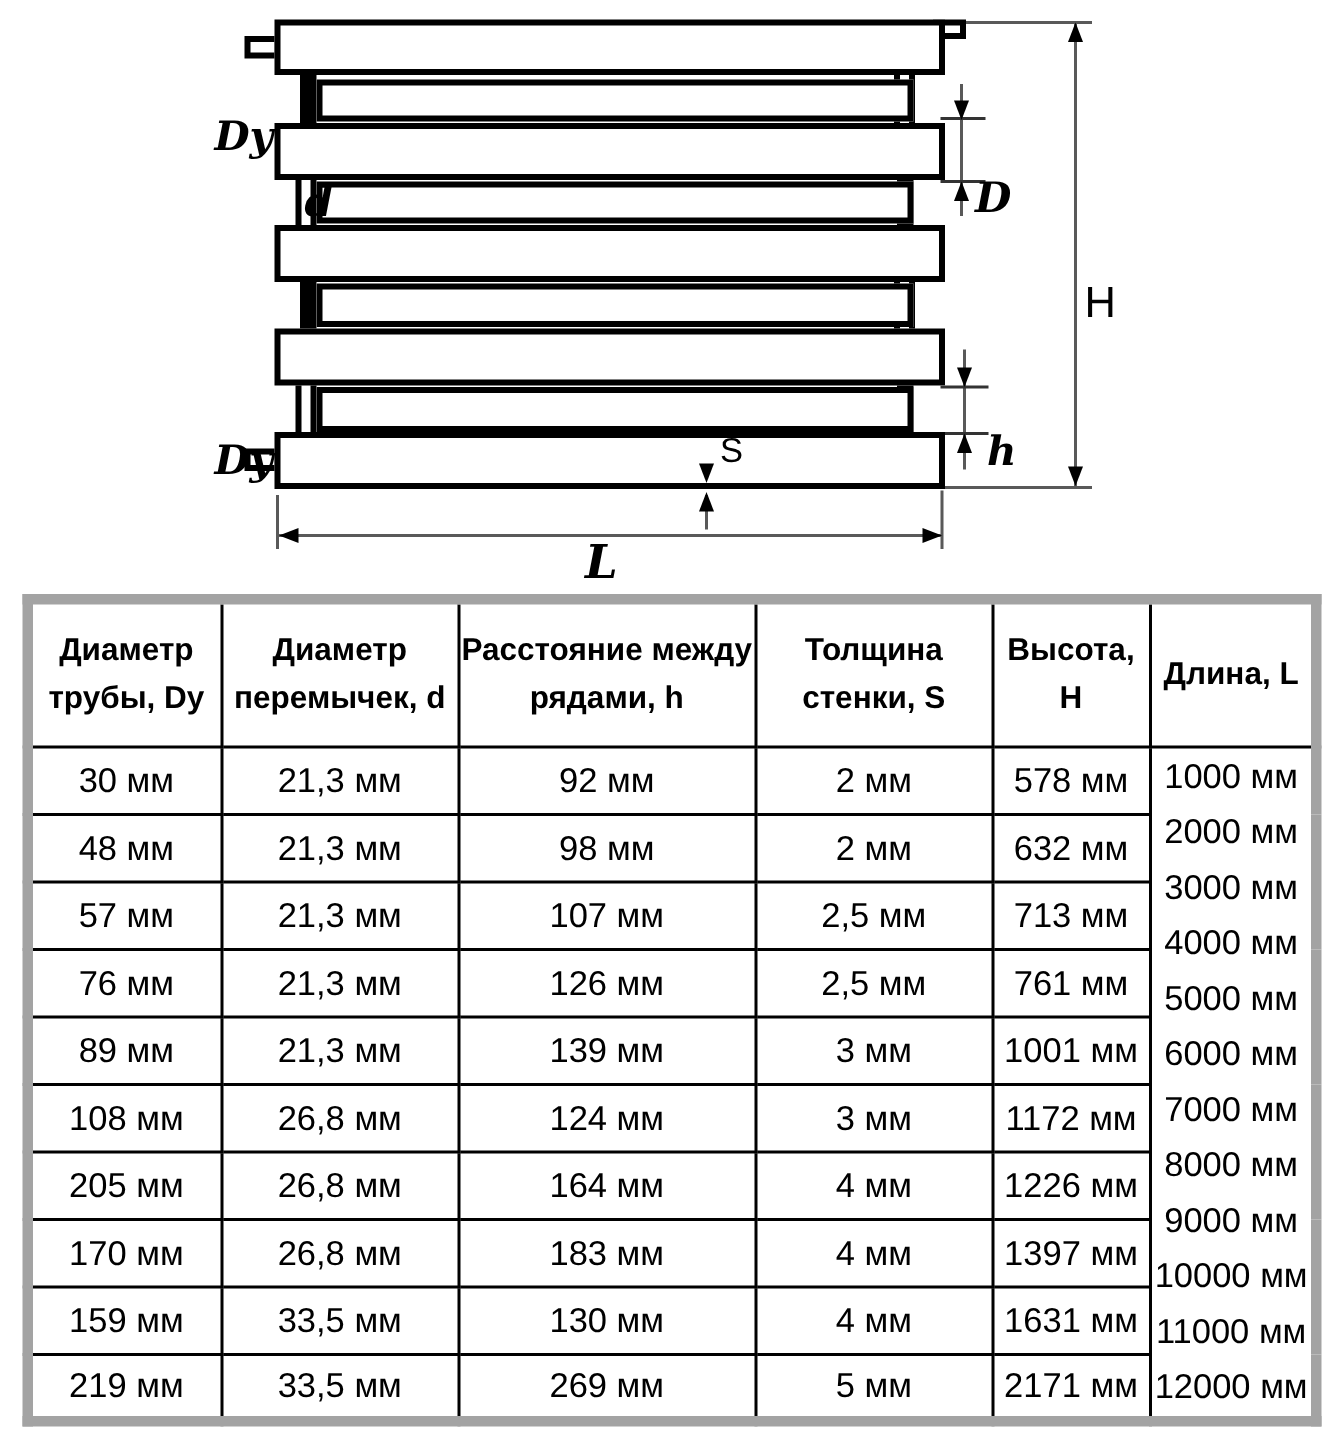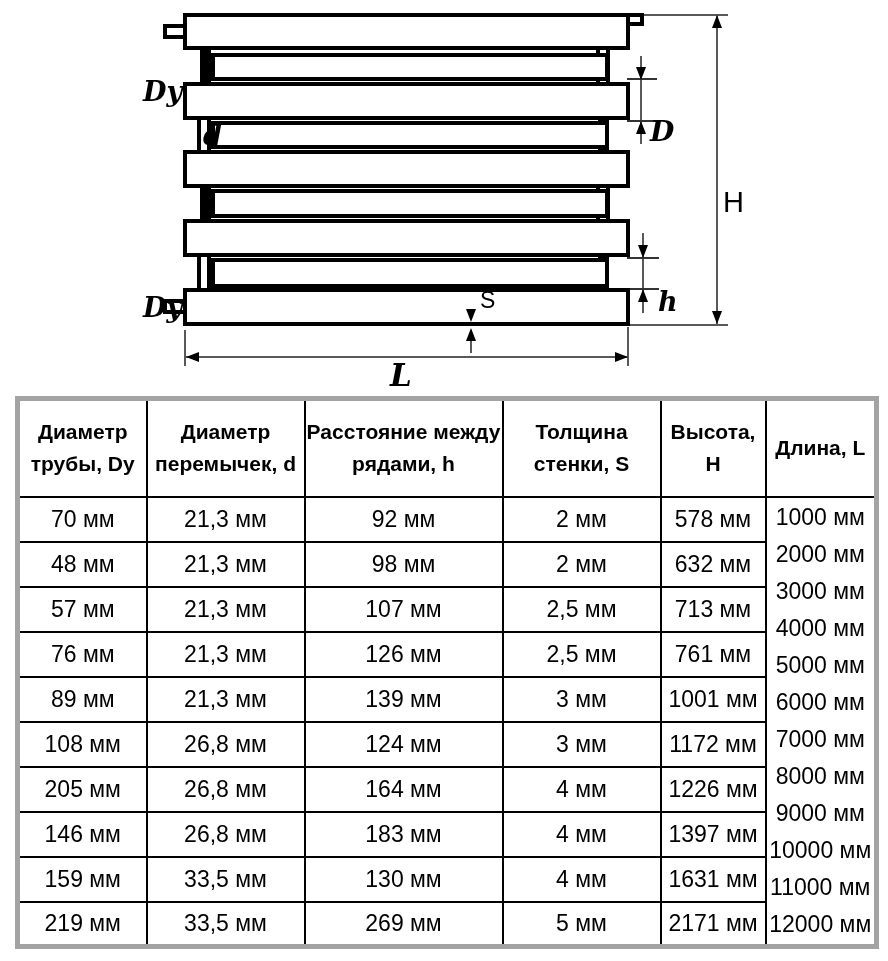--- a/index.html
+++ b/index.html
@@ -17,21 +17,21 @@
   .tick{position:absolute;height:2px;background:#333;z-index:0;}
   .arr{position:absolute;width:0;height:0;z-index:3;}
   .arr-down{border-left:5px solid transparent;border-right:5px solid transparent;border-top:13px solid #000;}
   .arr-up{border-left:5px solid transparent;border-right:5px solid transparent;border-bottom:13px solid #000;}
   .arr-left{border-top:5px solid transparent;border-bottom:5px solid transparent;border-right:13px solid #000;}
   .arr-right{border-top:5px solid transparent;border-bottom:5px solid transparent;border-left:13px solid #000;}
   .dlabel{position:absolute;font-family:"DejaVu Serif","Liberation Serif",serif;font-style:italic;font-weight:bold;z-index:3;line-height:1;margin-top:34px;}
   .slabel{position:absolute;font-family:"Liberation Sans",sans-serif;z-index:3;line-height:1;}
 
   
-  #specs{position:absolute;left:15px;top:396px;border-collapse:collapse;table-layout:fixed;border:5px solid #a3a3a3;}
+  #specs{position:absolute;left:15px;top:396px;border-collapse:collapse;table-layout:fixed;border:7px solid #a3a3a3;}
   #specs th,#specs td{border:2px solid #000;text-align:center;vertical-align:middle;padding:0;}
   #specs th{font-size:21px;font-weight:bold;line-height:32px;white-space:pre-line;}
   #specs td{font-size:23px;font-weight:normal;}
   #specs tr.data-row{height:45px;}
   #specs tr.head-row{height:98px;}
   td.len-cell{white-space:pre-line;line-height:37px;font-size:23px;}
 </style>
 </head>
 <body>
 
@@ -117,21 +117,21 @@
       <th>Расстояние между
 рядами, h</th>
       <th>Толщина
 стенки, S</th>
       <th>Высота, H</th>
       <th>Длина, L</th>
     </tr>
   </thead>
   <tbody>
     <tr class="data-row">
-      <td>70 мм</td>
+      <td>30 мм</td>
       <td>21,3 мм</td>
       <td>92 мм</td>
       <td>2 мм</td>
       <td>578 мм</td>
       <td class="len-cell" rowspan="10">1000 мм
 2000 мм
 3000 мм
 4000 мм
 5000 мм
 6000 мм
@@ -178,21 +178,21 @@
       <td>1172 мм</td>
     </tr>
     <tr class="data-row">
       <td>205 мм</td>
       <td>26,8 мм</td>
       <td>164 мм</td>
       <td>4 мм</td>
       <td>1226 мм</td>
     </tr>
     <tr class="data-row">
-      <td>146 мм</td>
+      <td>170 мм</td>
       <td>26,8 мм</td>
       <td>183 мм</td>
       <td>4 мм</td>
       <td>1397 мм</td>
     </tr>
     <tr class="data-row">
       <td>159 мм</td>
       <td>33,5 мм</td>
       <td>130 мм</td>
       <td>4 мм</td>

